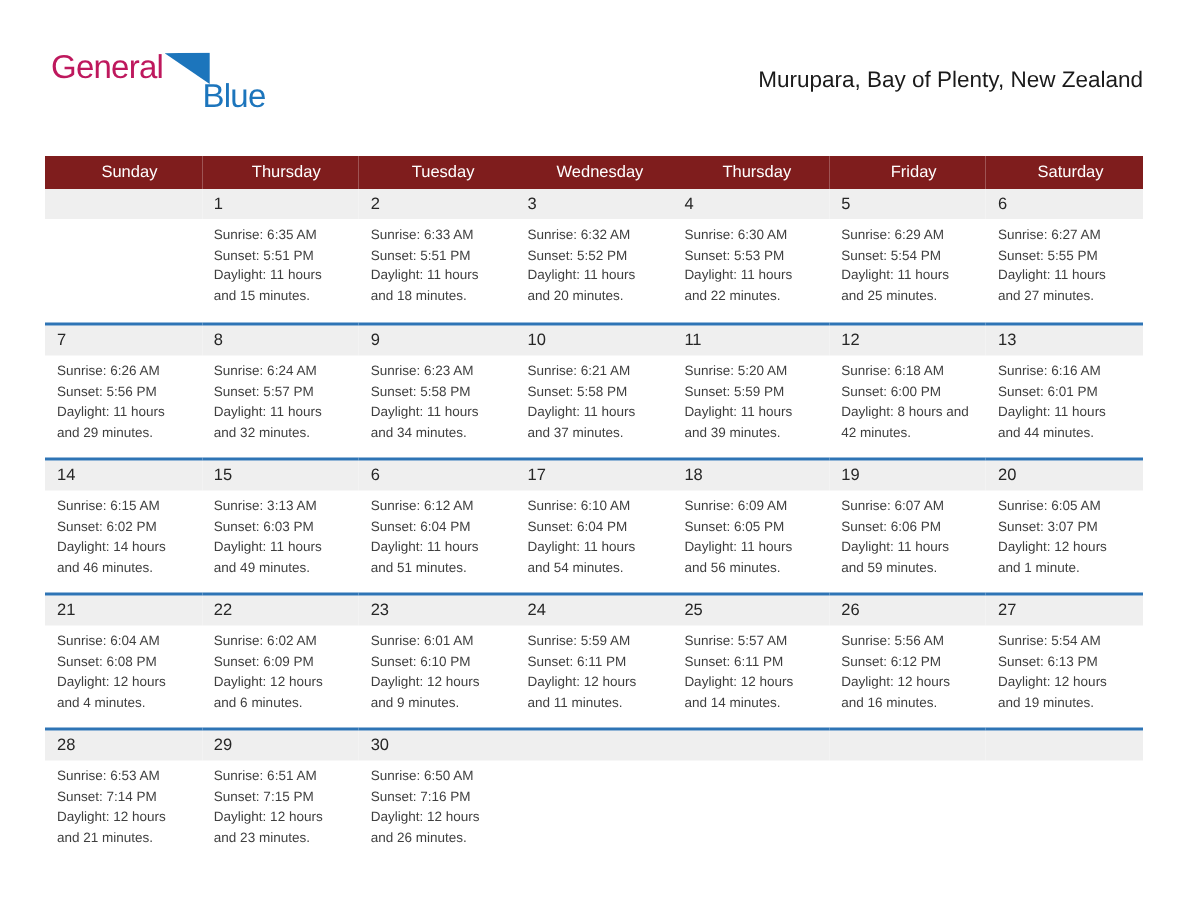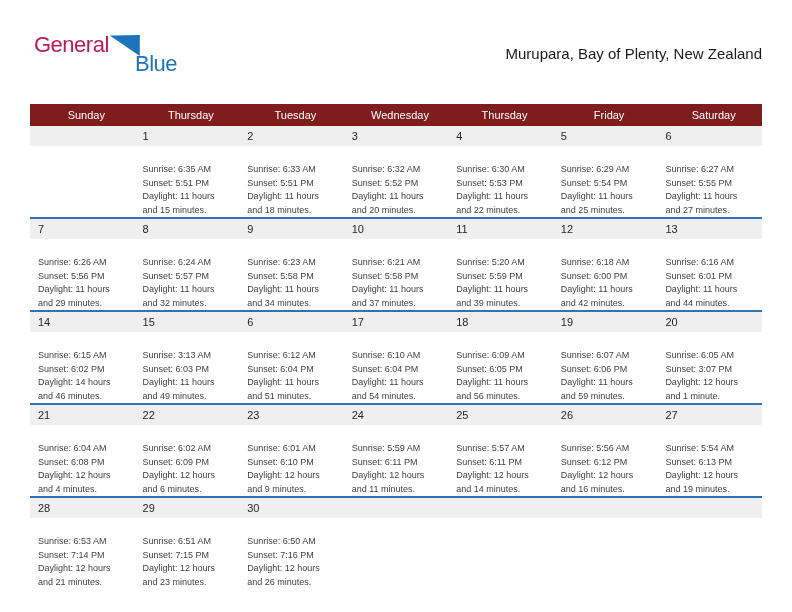--- a/index.html
+++ b/index.html
@@ -50,21 +50,21 @@
   }
   table.cal tbody tr { height: 90px; }
   table.cal tbody tr + tr td { border-top: 2px solid #2e74b5; }
   table.cal td { vertical-align: top; padding: 0; }
   .daynum {
     background: #efefef; height: 20px;
     font-size: 11px; color: #262626;
     padding: 4px 0 0 8px; line-height: 1.1;
   }
   .details {
-    padding: 17px 8px 0 8px;
+    padding: 4px 8px 0 8px;
     font-size: 9px; color: #3f3f3f; line-height: 1.5;
   }
 </style>
 </head>
 <body>
 
 <div class="page">
   <div class="top">
     <div class="logo">
       <div class="logo-row1">
@@ -183,21 +183,21 @@
               <div class="line">Sunrise: 5:20 AM</div>
               <div class="line">Sunset: 5:59 PM</div>
               <div class="line">Daylight: 11 hours and 39 minutes.</div>
             </div>
           </td>
           <td>
             <div class="daynum">12</div>
             <div class="details">
               <div class="line">Sunrise: 6:18 AM</div>
               <div class="line">Sunset: 6:00 PM</div>
-              <div class="line">Daylight: 11 hours and 42 minutes.</div>
+              <div class="line">Daylight: 8 hours and 42 minutes.</div>
             </div>
           </td>
           <td>
             <div class="daynum">13</div>
             <div class="details">
               <div class="line">Sunrise: 6:16 AM</div>
               <div class="line">Sunset: 6:01 PM</div>
               <div class="line">Daylight: 11 hours and 44 minutes.</div>
             </div>
           </td>

